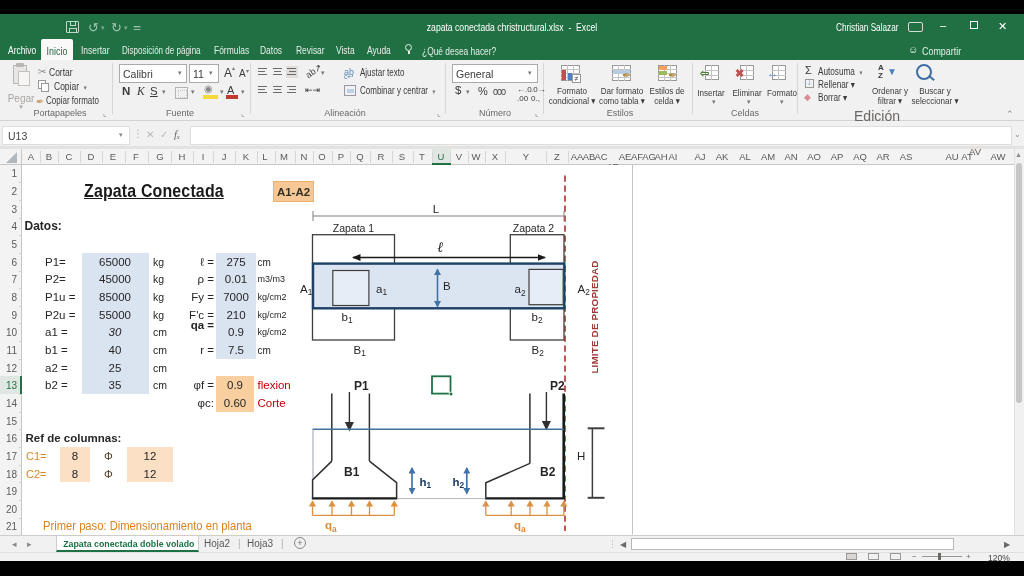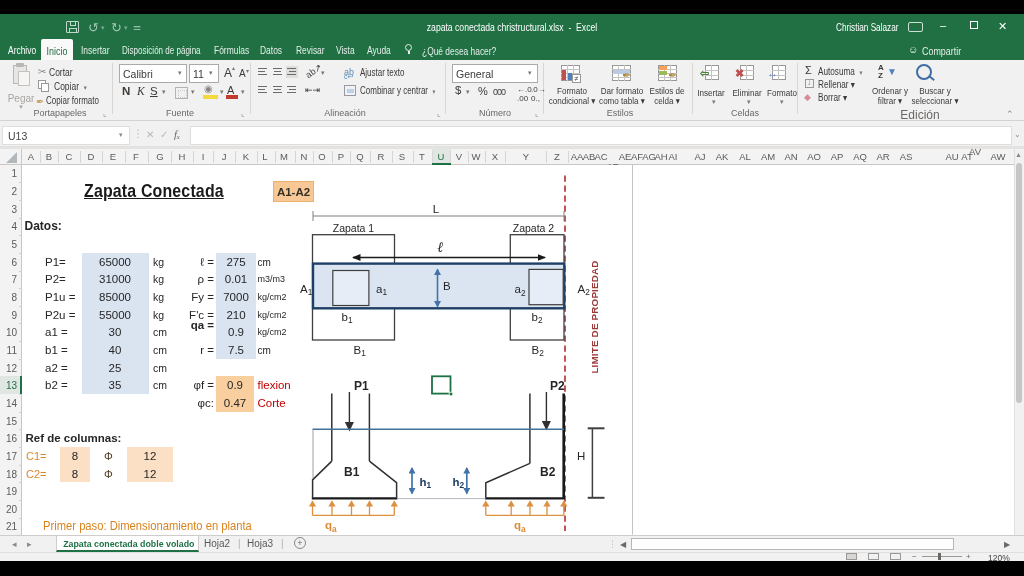--- a/index.html
+++ b/index.html
@@ -215,21 +215,21 @@
     </div>
 <div class="ab" style="left:818px;top:79px;color:#3b3a39;font-size:10px;white-space:nowrap;transform:scaleX(0.82);transform-origin:0 50%;">Rellenar ▾</div>
 <div class="ab" style="left:804px;top:92px;color:#d98c95;font-size:9px;">◆</div>
 <div class="ab" style="left:818px;top:92px;color:#3b3a39;font-size:10px;white-space:nowrap;transform:scaleX(0.82);transform-origin:0 50%;">Borrar ▾</div>
 <div class="ab" style="left:878px;top:64px;color:#3b3a39;font-size:8px;font-weight:bold;line-height:8px;">A<br>Z</div>
 <div class="ab" style="left:887px;top:66px;color:#4f81bd;font-size:10px;">▼</div>
 <div class="ab ct" style="left:860px;top:86px;width:60px;color:#3b3a39;font-size:9.5px;line-height:10px;transform:scaleX(0.85);">Ordenar y<br>filtrar ▾</div>
 <div class="ab" style="left:916px;top:64px;width:16px;height:16px;border:2px solid #3f6ea5;border-radius:50%;"></div>
 <div class="ab" style="left:928px;top:77px;width:7px;height:2px;background:#3f6ea5;transform:rotate(40deg);"></div>
 <div class="ab ct" style="left:904px;top:86px;width:62px;color:#3b3a39;font-size:9.5px;line-height:10px;transform:scaleX(0.85);">Buscar y<br>seleccionar ▾</div>
-<div class="ab ct" style="left:885px;top:108px;width:70px;color:#6a6865;font-size:12px;">Edición</div>
+<div class="ab ct" style="left:842px;top:108px;width:70px;color:#6a6865;font-size:14px;">Edición</div>
 <div class="ab" style="left:1006px;top:109px;color:#8a8886;font-size:9px;">⌃</div>
 <div class="ab" style="left:0;top:121px;width:1024px;height:26px;background:#f2f1f1;border-bottom:1px solid #e3e1df;"></div>
 <div class="ab" style="left:2px;top:126px;width:128px;height:19px;background:#fff;border:1px solid #e0dedc;"></div>
 <div class="ab" style="left:8px;top:130px;color:#444;font-size:10.5px;">U13</div>
 <div class="ab" style="left:119px;top:131px;color:#888;font-size:7px;">▾</div>
 <div class="ab" style="left:133px;top:128px;color:#b5b3b1;font-size:10px;">⋮</div>
 <div class="ab" style="left:146px;top:129px;color:#b9b7b5;font-size:10px;">✕</div>
 <div class="ab" style="left:160px;top:129px;color:#b9b7b5;font-size:10px;">✓</div>
 <div class="ab" style="left:174px;top:128px;color:#6a6865;font-size:11px;font-style:italic;font-family:'Liberation Serif',serif;">fₓ</div>
 <div class="ab" style="left:190px;top:126px;width:822px;height:19px;background:#fff;border:1px solid #e0dedc;"></div>
@@ -363,30 +363,30 @@
 <div class="ab" style="left:273px;top:181px;width:41px;height:21px;background:#f7c795;border:1px solid #eab06e;"></div>
 <div class="ab ct" style="left:293.5px;top:191.5px;width:41px;color:#333026;font-size:11.5px;font-weight:bold;transform:translate(-50%,-50%);">A1-A2</div>
 <div class="ab" style="left:24.5px;top:226.4px;color:#262626;font-size:12.0px;font-weight:bold;transform:translateY(-50%);white-space:nowrap;">Datos:</div>
 <div class="ab" style="left:81.5px;top:252.8px;width:67px;height:141.2px;background:#dae3f0;"></div>
 <div class="ab" style="left:216px;top:252.8px;width:40px;height:105.9px;background:#dae3f0;"></div>
 <div class="ab" style="left:216px;top:376.4px;width:38px;height:35.3px;background:#f9cf9f;"></div>
 <div class="ab" style="left:45.0px;top:261.7px;color:#262626;font-size:11.5px;font-weight:normal;transform:translateY(-50%);white-space:nowrap;">P1=</div>
 <div class="ab ct" style="left:115.0px;top:261.7px;width:66px;color:#262626;font-size:11.5px;font-weight:normal;transform:translate(-50%,-50%);">65000</div>
 <div class="ab" style="left:153.0px;top:261.7px;color:#262626;font-size:10.5px;font-weight:normal;transform:translateY(-50%);white-space:nowrap;">kg</div>
 <div class="ab" style="left:45.0px;top:279.3px;color:#262626;font-size:11.5px;font-weight:normal;transform:translateY(-50%);white-space:nowrap;">P2=</div>
-<div class="ab ct" style="left:115.0px;top:279.3px;width:66px;color:#262626;font-size:11.5px;font-weight:normal;transform:translate(-50%,-50%);">31000</div>
+<div class="ab ct" style="left:115.0px;top:279.3px;width:66px;color:#262626;font-size:11.5px;font-weight:normal;transform:translate(-50%,-50%);">45000</div>
 <div class="ab" style="left:153.0px;top:279.3px;color:#262626;font-size:10.5px;font-weight:normal;transform:translateY(-50%);white-space:nowrap;">kg</div>
 <div class="ab" style="left:45.0px;top:297.0px;color:#262626;font-size:11.5px;font-weight:normal;transform:translateY(-50%);white-space:nowrap;">P1u =</div>
 <div class="ab ct" style="left:115.0px;top:297.0px;width:66px;color:#262626;font-size:11.5px;font-weight:normal;transform:translate(-50%,-50%);">85000</div>
 <div class="ab" style="left:153.0px;top:297.0px;color:#262626;font-size:10.5px;font-weight:normal;transform:translateY(-50%);white-space:nowrap;">kg</div>
 <div class="ab" style="left:45.0px;top:314.6px;color:#262626;font-size:11.5px;font-weight:normal;transform:translateY(-50%);white-space:nowrap;">P2u =</div>
 <div class="ab ct" style="left:115.0px;top:314.6px;width:66px;color:#262626;font-size:11.5px;font-weight:normal;transform:translate(-50%,-50%);">55000</div>
 <div class="ab" style="left:153.0px;top:314.6px;color:#262626;font-size:10.5px;font-weight:normal;transform:translateY(-50%);white-space:nowrap;">kg</div>
 <div class="ab" style="left:45.0px;top:332.3px;color:#262626;font-size:11.5px;font-weight:normal;transform:translateY(-50%);white-space:nowrap;">a1 =</div>
-<div class="ab ct" style="left:115.0px;top:332.3px;width:66px;color:#262626;font-size:11.5px;font-weight:normal;transform:translate(-50%,-50%);">30</div>
+<div class="ab ct" style="left:115.0px;top:332.3px;width:66px;color:#262626;font-size:11.5px;font-weight:normal;transform:translate(-50%,-50%);font-style:italic;">30</div>
 <div class="ab" style="left:153.0px;top:332.3px;color:#262626;font-size:10.5px;font-weight:normal;transform:translateY(-50%);white-space:nowrap;">cm</div>
 <div class="ab" style="left:45.0px;top:349.9px;color:#262626;font-size:11.5px;font-weight:normal;transform:translateY(-50%);white-space:nowrap;">b1 =</div>
 <div class="ab ct" style="left:115.0px;top:349.9px;width:66px;color:#262626;font-size:11.5px;font-weight:normal;transform:translate(-50%,-50%);">40</div>
 <div class="ab" style="left:153.0px;top:349.9px;color:#262626;font-size:10.5px;font-weight:normal;transform:translateY(-50%);white-space:nowrap;">cm</div>
 <div class="ab" style="left:45.0px;top:367.6px;color:#262626;font-size:11.5px;font-weight:normal;transform:translateY(-50%);white-space:nowrap;">a2 =</div>
 <div class="ab ct" style="left:115.0px;top:367.6px;width:66px;color:#262626;font-size:11.5px;font-weight:normal;transform:translate(-50%,-50%);">25</div>
 <div class="ab" style="left:153.0px;top:367.6px;color:#262626;font-size:10.5px;font-weight:normal;transform:translateY(-50%);white-space:nowrap;">cm</div>
 <div class="ab" style="left:45.0px;top:385.2px;color:#262626;font-size:11.5px;font-weight:normal;transform:translateY(-50%);white-space:nowrap;">b2 =</div>
 <div class="ab ct" style="left:115.0px;top:385.2px;width:66px;color:#262626;font-size:11.5px;font-weight:normal;transform:translate(-50%,-50%);">35</div>
 <div class="ab" style="left:153.0px;top:385.2px;color:#262626;font-size:10.5px;font-weight:normal;transform:translateY(-50%);white-space:nowrap;">cm</div>
@@ -405,21 +405,21 @@
 <div class="ab rt" style="left:214.0px;top:325px;width:40px;color:#262626;font-size:11.5px;font-weight:bold;transform:translate(-100%,-50%);white-space:nowrap;">qa =</div>
 <div class="ab ct" style="left:236.0px;top:332.3px;width:40px;color:#262626;font-size:11.5px;font-weight:normal;transform:translate(-50%,-50%);">0.9</div>
 <div class="ab" style="left:257.5px;top:332.3px;color:#262626;font-size:9.0px;font-weight:normal;transform:translateY(-50%);white-space:nowrap;">kg/cm2</div>
 <div class="ab rt" style="left:214.0px;top:349.9px;width:40px;color:#262626;font-size:11.5px;font-weight:normal;transform:translate(-100%,-50%);white-space:nowrap;">r =</div>
 <div class="ab ct" style="left:236.0px;top:349.9px;width:40px;color:#262626;font-size:11.5px;font-weight:normal;transform:translate(-50%,-50%);">7.5</div>
 <div class="ab" style="left:257.5px;top:349.9px;color:#262626;font-size:10.0px;font-weight:normal;transform:translateY(-50%);white-space:nowrap;">cm</div>
 <div class="ab rt" style="left:214.0px;top:385.2px;width:40px;color:#262626;font-size:11.5px;font-weight:normal;transform:translate(-100%,-50%);white-space:nowrap;">φf =</div>
 <div class="ab ct" style="left:235.0px;top:385.2px;width:38px;color:#262626;font-size:11.5px;font-weight:normal;transform:translate(-50%,-50%);">0.9</div>
 <div class="ab" style="left:257.5px;top:385.2px;color:#c00000;font-size:11.5px;font-weight:normal;transform:translateY(-50%);white-space:nowrap;">flexion</div>
 <div class="ab rt" style="left:214.0px;top:402.9px;width:40px;color:#262626;font-size:11.5px;font-weight:normal;transform:translate(-100%,-50%);white-space:nowrap;">φc:</div>
-<div class="ab ct" style="left:235.0px;top:402.9px;width:38px;color:#262626;font-size:11.5px;font-weight:normal;transform:translate(-50%,-50%);">0.47</div>
+<div class="ab ct" style="left:235.0px;top:402.9px;width:38px;color:#262626;font-size:11.5px;font-weight:normal;transform:translate(-50%,-50%);">0.60</div>
 <div class="ab" style="left:257.5px;top:402.9px;color:#c00000;font-size:11.5px;font-weight:normal;transform:translateY(-50%);white-space:nowrap;">Corte</div>
 <div class="ab" style="left:25.5px;top:438.2px;color:#262626;font-size:11.5px;font-weight:bold;transform:translateY(-50%);white-space:nowrap;">Ref de columnas:</div>
 <div class="ab" style="left:60px;top:447.0px;width:30px;height:35.3px;background:#fbe0c6;"></div>
 <div class="ab" style="left:127px;top:447.0px;width:46px;height:35.3px;background:#fbe0c6;"></div>
 <div class="ab" style="left:26.0px;top:455.8px;color:#d9862c;font-size:11.0px;font-weight:normal;transform:translateY(-50%);white-space:nowrap;">C1=</div>
 <div class="ab ct" style="left:75.0px;top:455.8px;width:30px;color:#262626;font-size:11.5px;font-weight:normal;transform:translate(-50%,-50%);">8</div>
 <div class="ab ct" style="left:108.5px;top:455.8px;width:20px;color:#4d3c22;font-size:11.0px;font-weight:normal;transform:translate(-50%,-50%);">Φ</div>
 <div class="ab ct" style="left:150.0px;top:455.8px;width:46px;color:#262626;font-size:11.5px;font-weight:normal;transform:translate(-50%,-50%);">12</div>
 <div class="ab" style="left:26.0px;top:473.5px;color:#d9862c;font-size:11.0px;font-weight:normal;transform:translateY(-50%);white-space:nowrap;">C2=</div>
 <div class="ab ct" style="left:75.0px;top:473.5px;width:30px;color:#262626;font-size:11.5px;font-weight:normal;transform:translate(-50%,-50%);">8</div>

